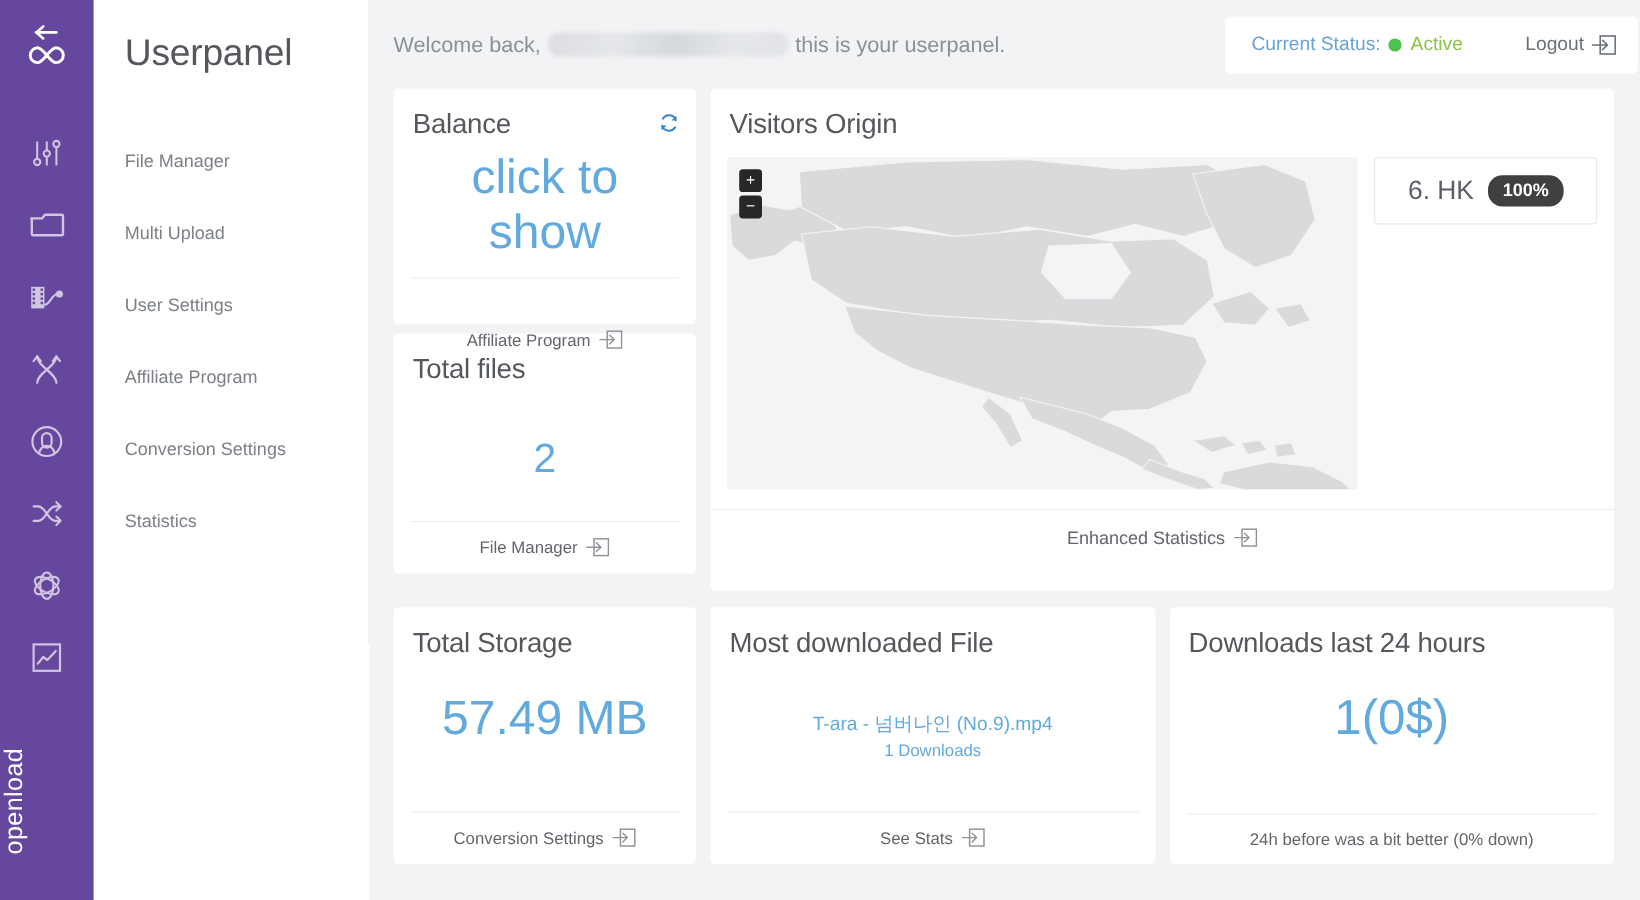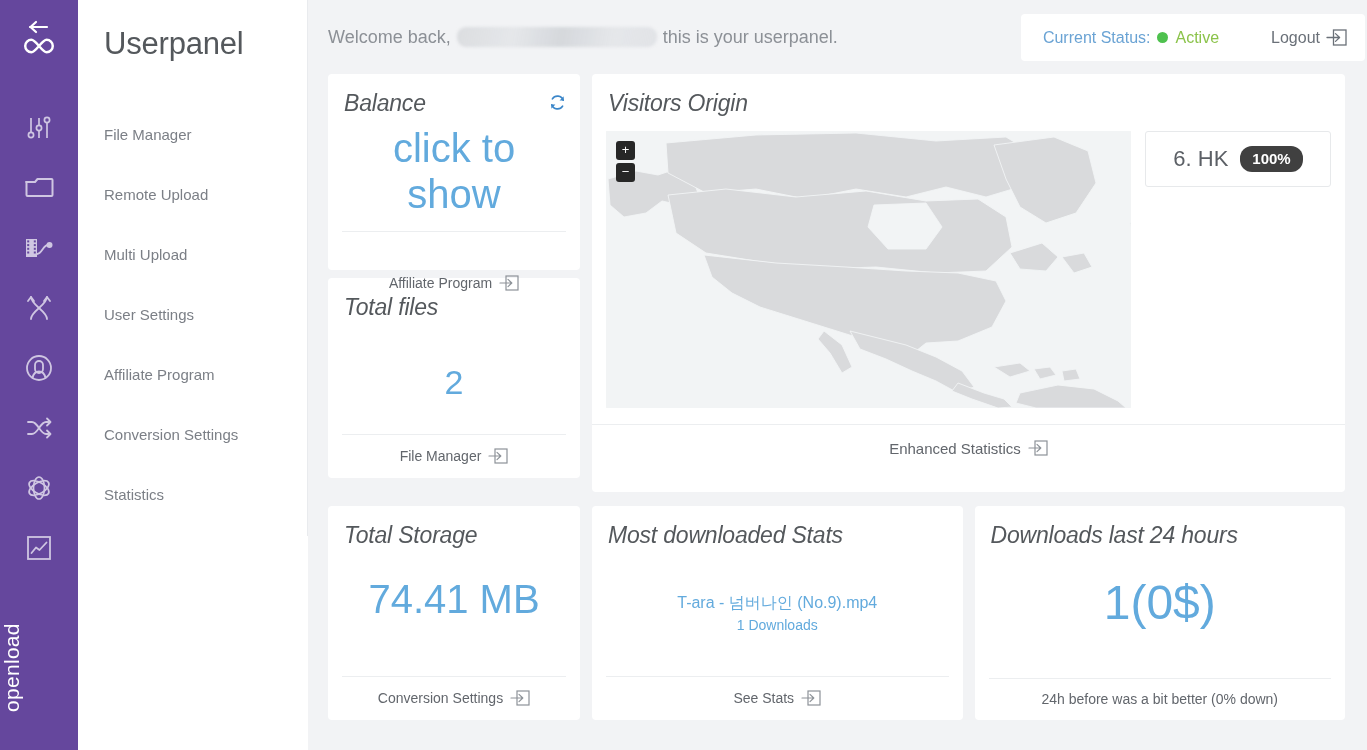--- a/index.html
+++ b/index.html
@@ -145,21 +145,20 @@
     background: #ffffff;
     border-radius: 4px;
     position: relative;
   }
   .card-title {
     font-size: 23px;
     color: #54585c;
     font-weight: 400;
     padding: 16px 0 0 16px;
     letter-spacing: -0.2px;
-    font-style: italic;
   }
   .big-value {
     text-align: center;
     color: #62aadd;
     font-weight: 400;
   }
 
   
   .card-balance { height: 196px; }
   .refresh-btn {
@@ -255,21 +254,21 @@
     padding: 14px 22px 0 20px;
     display: flex;
     gap: 12px;
   }
   .card-bottom { height: 214px; position: relative; }
   .c-storage { width: 252px; flex: 0 0 252px; }
   .c-mostdl  { flex: 1 1 0; }
   .c-dl24    { flex: 1 1 0; }
   .bottom-title { font-size: 23px; padding: 16px 0 0 16px; }
   .storage-value { font-size: 40px; margin-top: 28px; }
-  .dl-value { font-size: 48px; margin-top: 26px; }
+  .dl-value { font-size: 41px; margin-top: 26px; }
   .mostdl-body { text-align: center; margin-top: 44px; }
   .mostdl-name { font-size: 16px; color: #62aadd; cursor: pointer; }
   .mostdl-count { font-size: 14px; color: #62aadd; margin-top: 3px; }
   .card-foot-abs {
     position: absolute; left: 14px; right: 14px; bottom: 0;
     border-top: 1px solid #eceef0;
     text-align: center;
     font-size: 14px;
     color: #62666c;
     padding: 12px 0 13px 0;
@@ -376,23 +375,20 @@
     </div>
 
     <div class="rail-brand">openload</div>
   </aside>
 
   <nav class="nav">
     <div class="nav-title">Userpanel</div>
     <div class="nav-list">
       <div class="nav-item">
           <span>File Manager</span>
-        </div>
-      <div class="nav-item">
-          <span>Remote Upload</span>
         </div>
       <div class="nav-item">
           <span>Multi Upload</span>
         </div>
       <div class="nav-item">
           <span>User Settings</span>
         </div>
       <div class="nav-item">
           <span>Affiliate Program</span>
         </div>
@@ -529,32 +525,32 @@
             <path d="M1 9 h11 M9 5.4 L12.8 9 L9 12.6" fill="none" stroke="#8d9298" stroke-width="1.2" stroke-linecap="round" stroke-linejoin="round"></path>
           </svg>
         </div>
       </section>
     </div>
 
     <div class="grid2">
 
       <section class="card card-bottom c-storage">
         <div class="card-title bottom-title">Total Storage</div>
-        <div class="big-value storage-value">74.41 MB</div>
+        <div class="big-value storage-value">57.49 MB</div>
         <div class="card-foot-abs">
           <span>Conversion Settings</span>
           <svg class="arrow-box" width="20" height="18" viewBox="0 0 20 18">
             <rect x="7" y="2" width="12" height="14" fill="none" stroke="#8d9298" stroke-width="1.2"></rect>
             <path d="M1 9 h11 M9 5.4 L12.8 9 L9 12.6" fill="none" stroke="#8d9298" stroke-width="1.2" stroke-linecap="round" stroke-linejoin="round"></path>
           </svg>
         </div>
       </section>
 
       <section class="card card-bottom c-mostdl">
-        <div class="card-title bottom-title">Most downloaded Stats</div>
+        <div class="card-title bottom-title">Most downloaded File</div>
         <div class="mostdl-body">
           <div class="mostdl-name">T-ara - 넘버나인 (No.9).mp4</div>
           <div class="mostdl-count">1 Downloads</div>
         </div>
         <div class="card-foot-abs">
           <span>See Stats</span>
           <svg class="arrow-box" width="20" height="18" viewBox="0 0 20 18">
             <rect x="7" y="2" width="12" height="14" fill="none" stroke="#8d9298" stroke-width="1.2"></rect>
             <path d="M1 9 h11 M9 5.4 L12.8 9 L9 12.6" fill="none" stroke="#8d9298" stroke-width="1.2" stroke-linecap="round" stroke-linejoin="round"></path>
           </svg>

